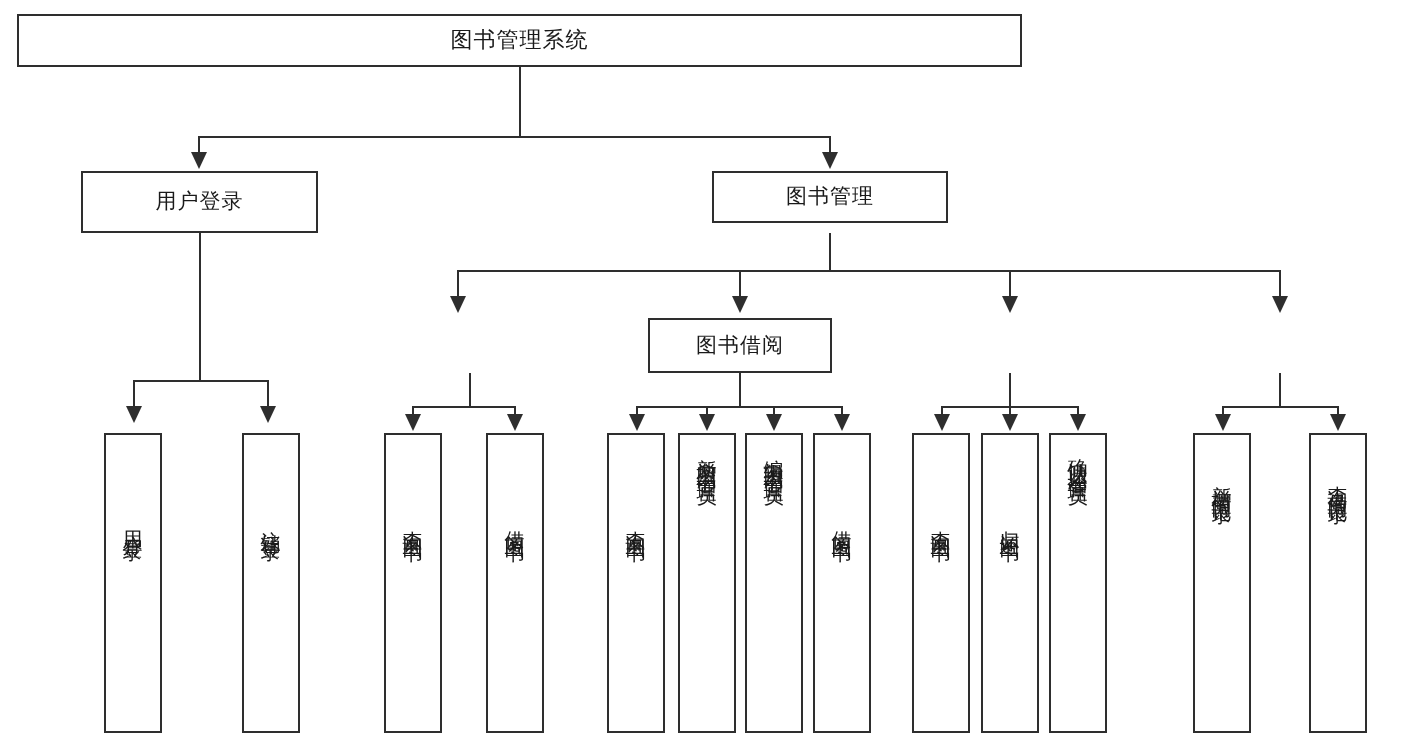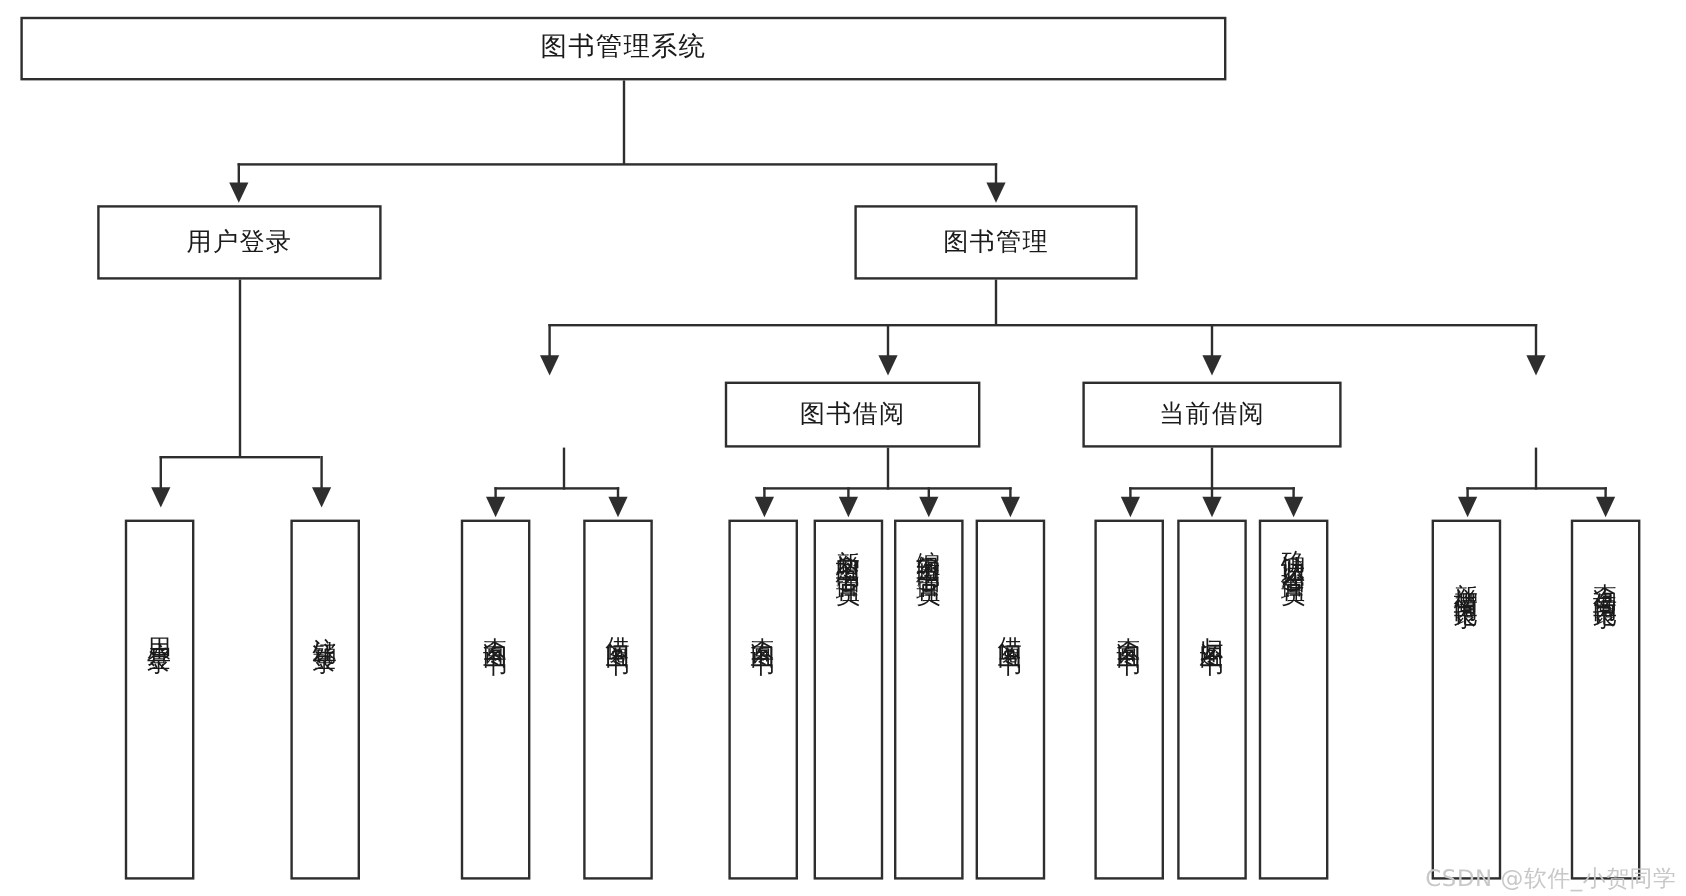--- a/index.html
+++ b/index.html
@@ -91,21 +91,21 @@
 
   <div class="ln v" style="left:198px;top:136px;height:18px;"></div>
   <div class="arrow" style="left:191px;top:152px;"></div>
   <div class="ln v" style="left:829px;top:136px;height:18px;"></div>
   <div class="arrow" style="left:822px;top:152px;"></div>
 
   <div class="node horiz" style="left:81px;top:171px;width:237px;height:62px;">
     <span>用户登录</span>
   </div>
 
-  <div class="node horiz" style="left:712px;top:171px;width:236px;height:62px;justify-content:center;">
+  <div class="node horiz" style="left:712px;top:171px;width:236px;height:52px;justify-content:center;">
     <span>图书管理</span>
   </div>
 
   <div class="ln v" style="left:199px;top:233px;height:148px;"></div>
   <div class="ln h" style="left:133px;top:380px;width:134px;"></div>
   <div class="ln v" style="left:133px;top:380px;height:28px;"></div>
   <div class="arrow" style="left:126px;top:406px;"></div>
   <div class="ln v" style="left:267px;top:380px;height:28px;"></div>
   <div class="arrow" style="left:260px;top:406px;"></div>
 
@@ -113,25 +113,22 @@
   <div class="ln h" style="left:457px;top:270px;width:824px;"></div>
   <div class="ln v" style="left:457px;top:270px;height:28px;"></div>
   <div class="arrow" style="left:450px;top:296px;"></div>
   <div class="ln v" style="left:739px;top:270px;height:28px;"></div>
   <div class="arrow" style="left:732px;top:296px;"></div>
   <div class="ln v" style="left:1009px;top:270px;height:28px;"></div>
   <div class="arrow" style="left:1002px;top:296px;"></div>
   <div class="ln v" style="left:1279px;top:270px;height:28px;"></div>
   <div class="arrow" style="left:1272px;top:296px;"></div>
 
-  <div class="node horiz" style="left:604px;top:318px;width:213px;height:55px;">
+  <div class="node horiz" style="left:648px;top:318px;width:184px;height:55px;">
     <span>图书借阅</span>
-  </div>
-  <div class="node horiz" style="left:902px;top:318px;width:216px;height:55px;">
-    <span>当前借阅</span>
   </div>
 
   <div class="ln v" style="left:469px;top:373px;height:35px;"></div>
   <div class="ln h" style="left:412px;top:406px;width:104px;"></div>
   <div class="ln v" style="left:412px;top:406px;height:10px;"></div>
   <div class="arrow" style="left:405px;top:414px;"></div>
   <div class="ln v" style="left:514px;top:406px;height:10px;"></div>
   <div class="arrow" style="left:507px;top:414px;"></div>
 
   <div class="ln v" style="left:739px;top:373px;height:35px;"></div>
@@ -198,15 +195,14 @@
     <span class="vlabel">确认归还（管理员）</span>
   </div>
 
   <div class="node vert" style="left:1193px;top:433px;width:58px;height:300px;padding-top:35px;">
     <span class="vlabel">新增借阅记录</span>
   </div>
   <div class="node vert" style="left:1309px;top:433px;width:58px;height:300px;padding-top:35px;">
     <span class="vlabel">查询借阅记录</span>
   </div>
 
-  <div id="watermark">CSDN @软件_小贺同学</div>
 
 </div>
 
 </body></html>

